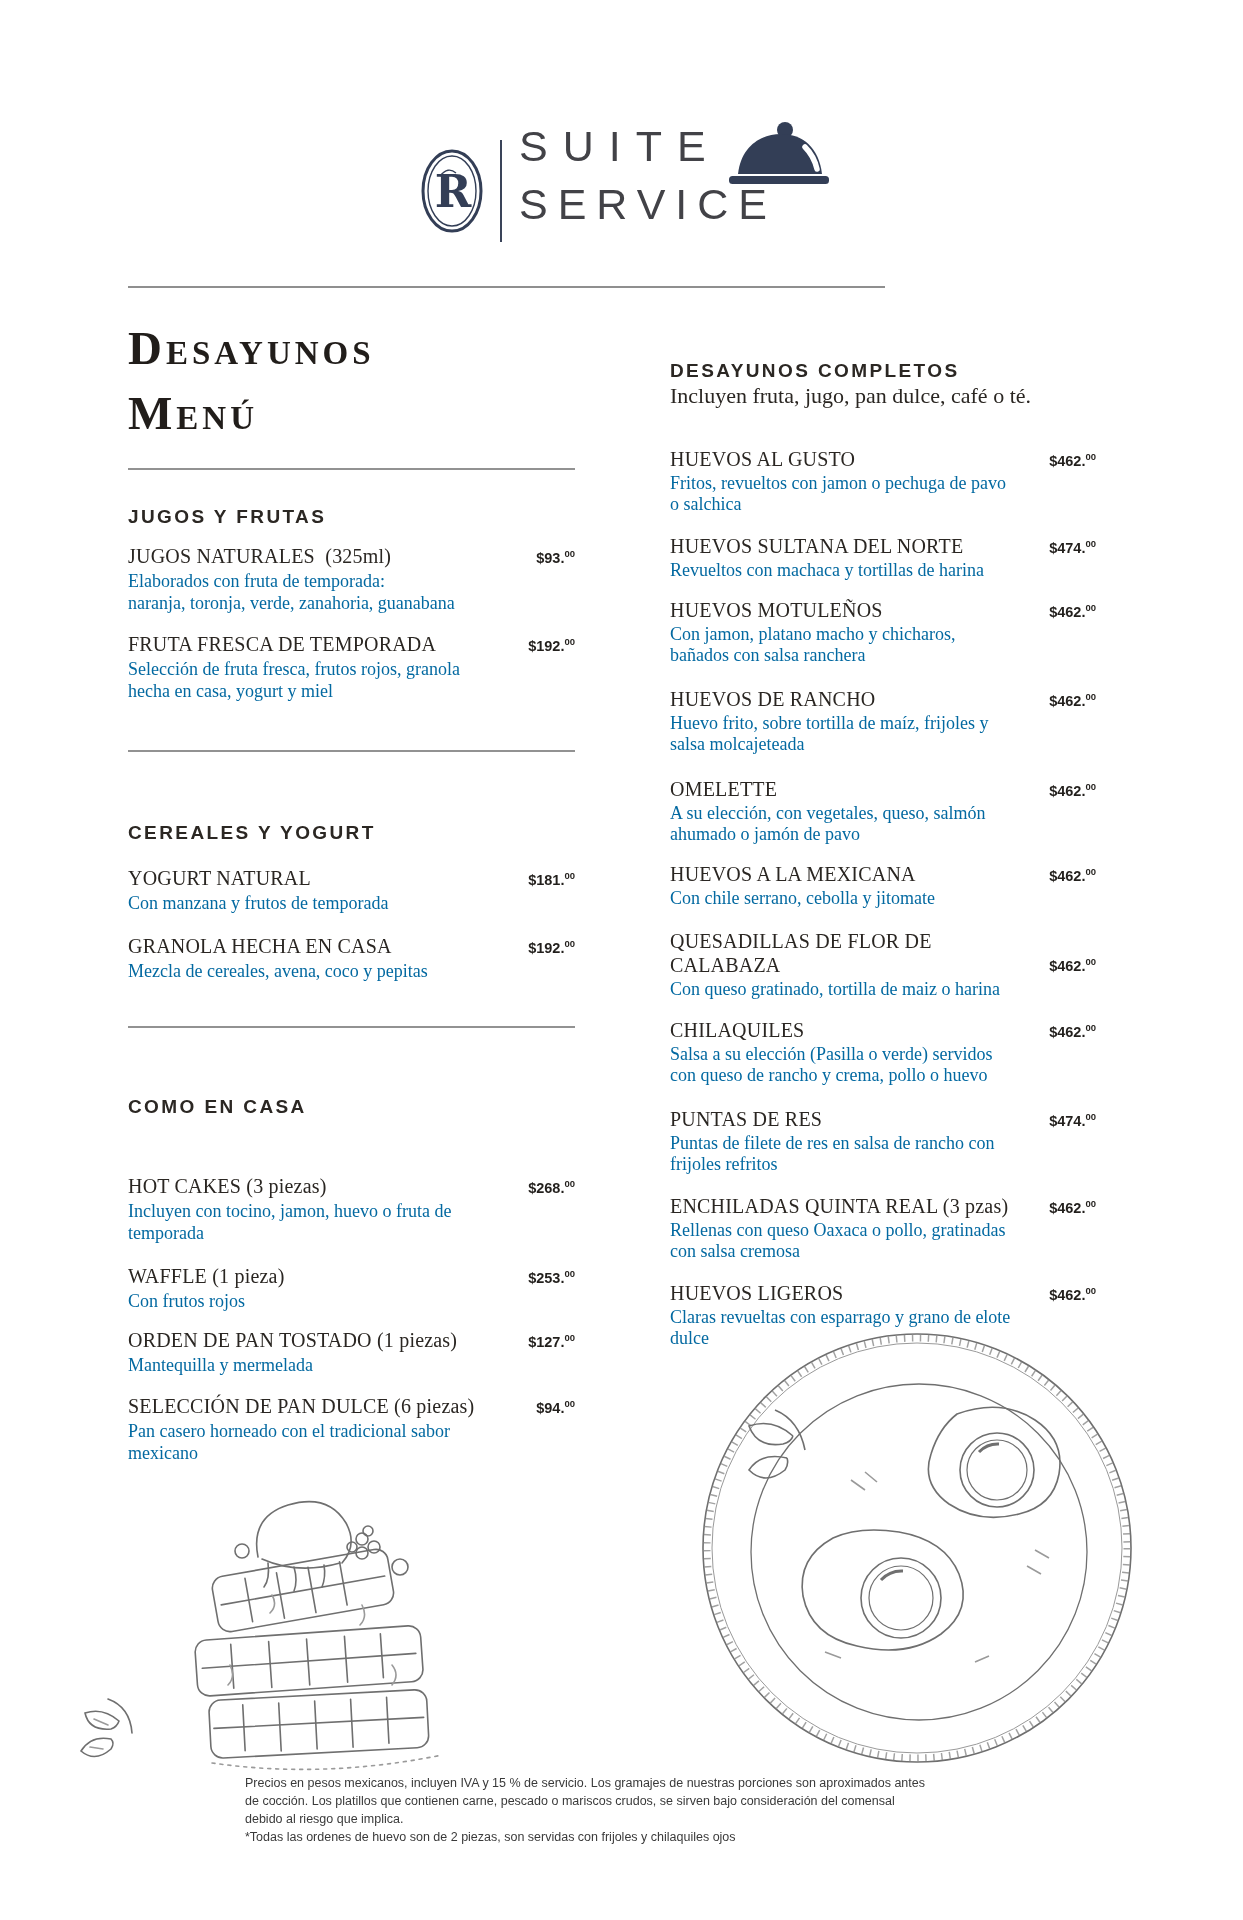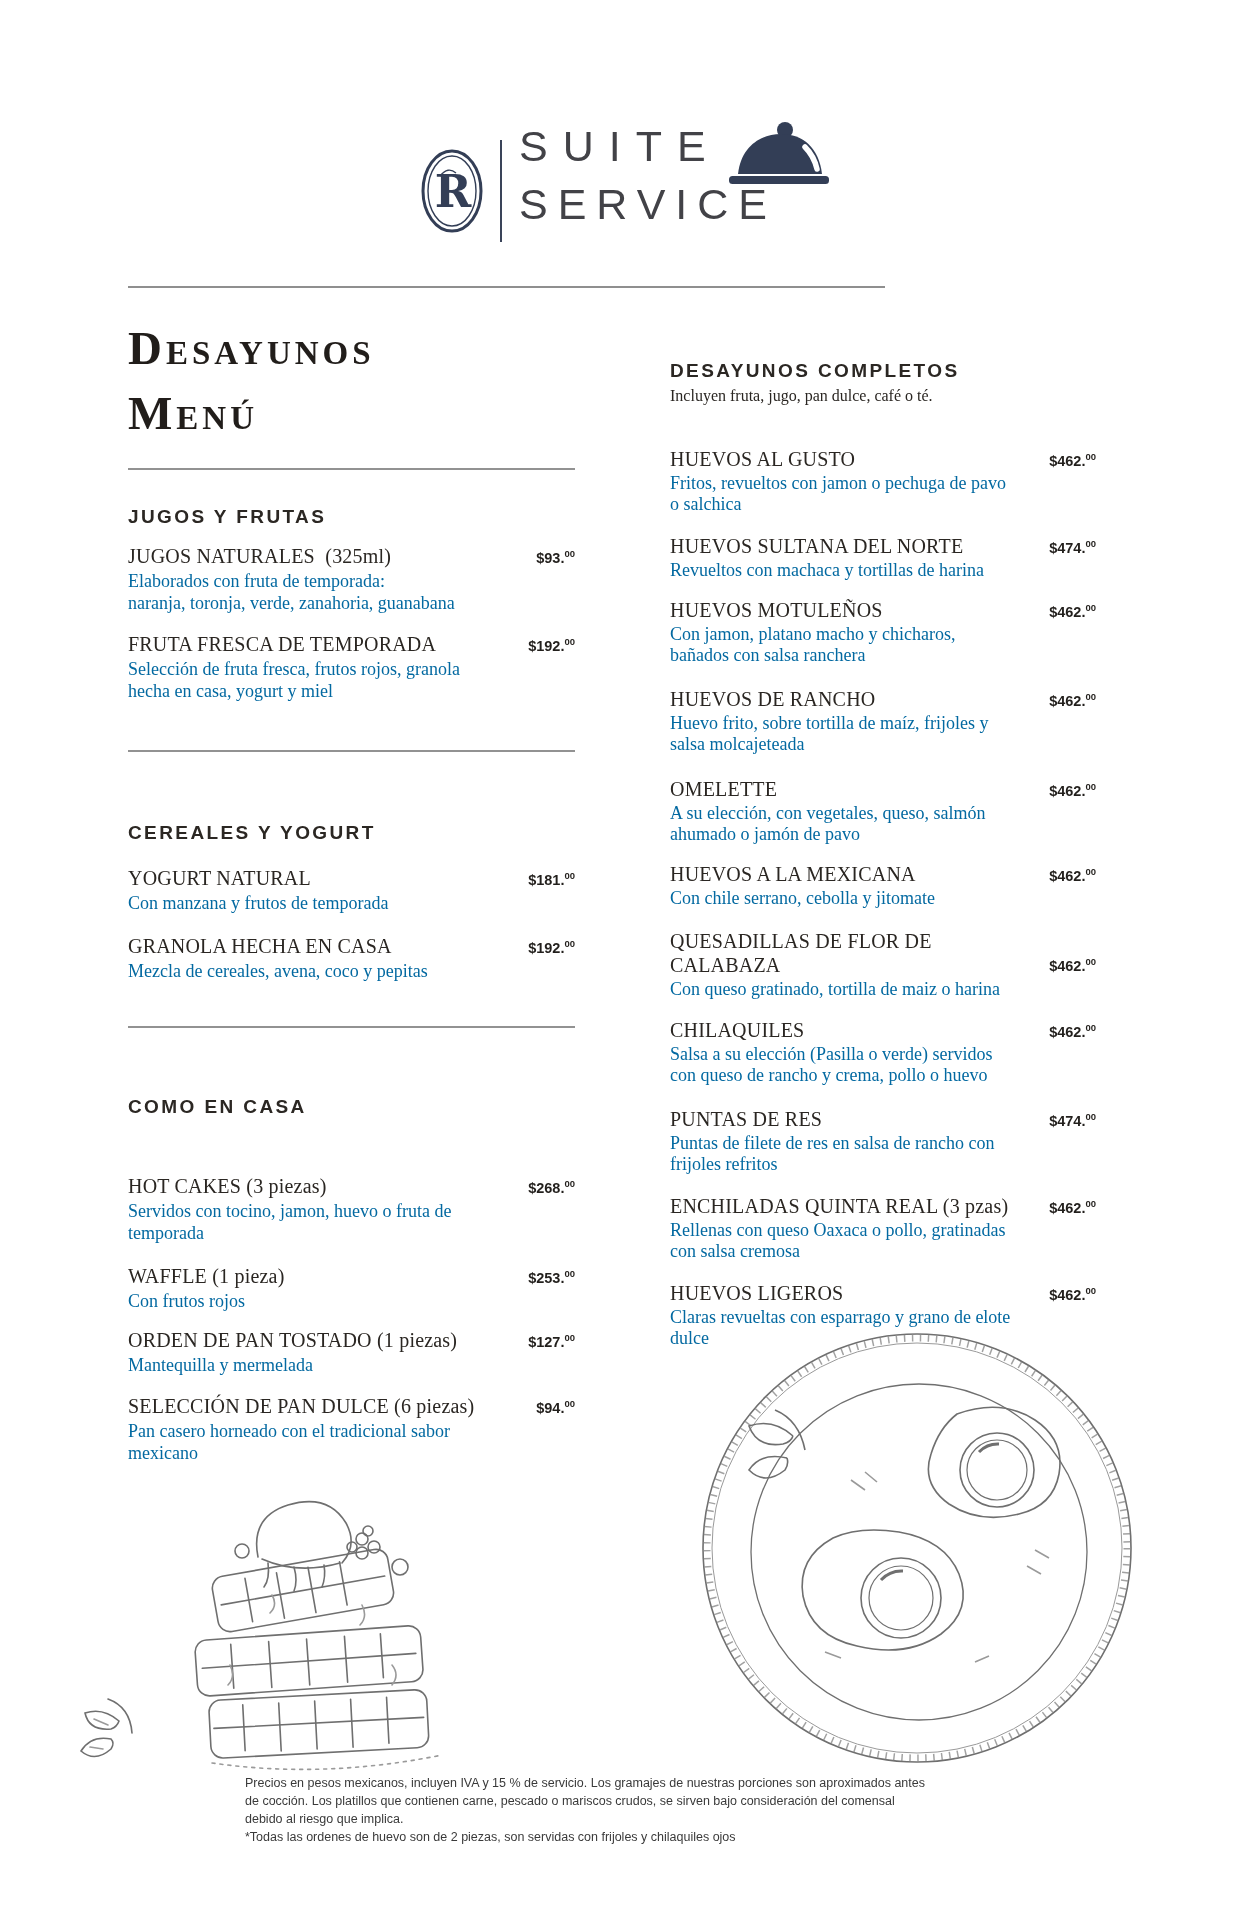--- a/index.html
+++ b/index.html
@@ -20,21 +20,21 @@
   
   .col-left{position:absolute;left:128px;top:300px;width:447px;}
   .col-right{position:absolute;left:670px;top:360px;width:426px;}
 
   .menu-title{font-variant:small-caps;font-weight:bold;font-size:47px;line-height:65px;
               letter-spacing:4px;color:#211d1a;}
   .rule{height:2px;background:#929292;}
 
   .sec-head{font-family:"Liberation Sans",sans-serif;font-weight:bold;font-size:19px;
             letter-spacing:2.4px;color:#2b2723;}
-  .subtitle{font-size:16px;line-height:22px;margin-top:3px;color:#2a2622;}
+  .subtitle{font-size:22px;line-height:22px;margin-top:3px;color:#2a2622;}
 
   .item .row{display:flex;justify-content:space-between;align-items:flex-start;gap:0;}
   .item.align-end .row{align-items:flex-end;}
   .iname{font-size:20px;line-height:24px;letter-spacing:0.2px;white-space:pre;color:#2a2622;}
   .iprice{font-family:"Liberation Sans",sans-serif;font-weight:bold;font-size:14.5px;
           color:#221f1c;white-space:nowrap;padding-top:4px;flex:none;}
   .item.align-end .iprice{padding-bottom:3px;}
   .iprice sup{font-size:9.5px;}
   .idesc{font-size:18px;line-height:22px;white-space:pre-line;margin-top:2px;color:#0369a1;}
   .col-right .idesc{line-height:21px;}
@@ -124,21 +124,21 @@
 
     <div class="rule" style="margin-top:44px;"></div>
 
     <div class="sec-head" style="margin-top:68px;">COMO EN CASA</div>
 
     <div class="item" style="margin-top:56px;">
       <div class="row">
         <div class="iname">HOT CAKES (3 piezas)</div>
         <div class="iprice"><span>$268.</span><sup>00</sup></div>
       </div>
-      <div class="idesc">Servidos con tocino, jamon, huevo o fruta de
+      <div class="idesc">Incluyen con tocino, jamon, huevo o fruta de
 temporada</div>
     </div>
 
     <div class="item" style="margin-top:20px;">
       <div class="row">
         <div class="iname">WAFFLE (1 pieza)</div>
         <div class="iprice"><span>$253.</span><sup>00</sup></div>
       </div>
       <div class="idesc">Con frutos rojos</div>
     </div>

